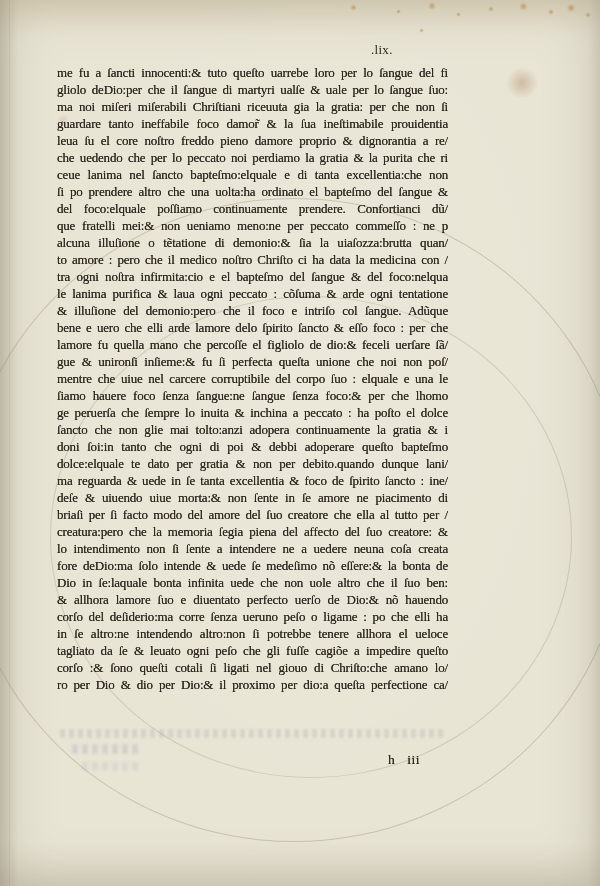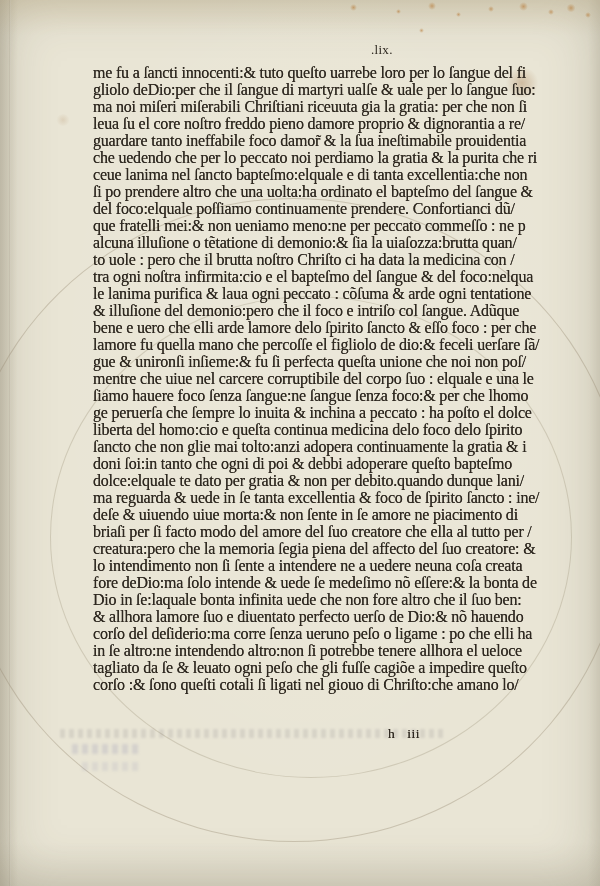--- a/index.html
+++ b/index.html
@@ -59,29 +59,28 @@
   .folio {
     position: absolute; left: 371px; top: 42px;
     font-size: 13px; color: var(--ink, #2e2820);
     letter-spacing: 0.3px;
   }
   .text-block {
     position: absolute; left: 57px; top: 64px; width: 391px;
     color: var(--ink, #2e2820);
   }
   .line {
-    font-size: 16px; line-height: 17px; height: 17px;
+    font-size: 13px; line-height: 17px; height: 17px;
     letter-spacing: -0.2px;
     white-space: nowrap;
     text-align: justify; text-align-last: justify;
     text-shadow: 0 0 0.4px rgba(46,40,32,0.85);
-    margin-left: 36px;
   }
   .signature {
-    position: absolute; left: 388px; top: 726px;
+    position: absolute; left: 388px; top: 752px;
     font-size: 13.5px; color: var(--ink, #2e2820);
     word-spacing: 8px; letter-spacing: 0.5px;
     text-shadow: 0 0 0.4px rgba(46,40,32,0.85);
   }
 </style>
 </head>
 <body>
 
 <div id="stage">
   <div class="paper"></div>
@@ -103,54 +102,54 @@
 
   <span class="blob" style="left:505px;top:68px;width:34px;height:30px"></span>
   <span class="blob" style="left:56px;top:114px;width:14px;height:12px;opacity:.5"></span>
 
   <div class="folio">.lix.</div>
 
   <div class="text-block">
       <div class="line">me fu a ſancti innocenti:&amp; tuto queſto uarrebe loro per lo ſangue del fi</div>
       <div class="line">gliolo deDio:per che il ſangue di martyri ualſe &amp; uale per lo ſangue ſuo:</div>
       <div class="line">ma noi miſeri miſerabili Chriſtiani riceuuta gia la gratia: per che non ſi</div>
+      <div class="line">guardare tanto ineffabile foco damor̃ &amp; la ſua ineſtimabile prouidentia</div>
       <div class="line">leua ſu el core noſtro freddo pieno damore proprio &amp; dignorantia a re/</div>
-      <div class="line">guardare tanto ineffabile foco damor̃ &amp; la ſua ineſtimabile prouidentia</div>
       <div class="line">che uedendo che per lo peccato noi perdiamo la gratia &amp; la purita che ri</div>
       <div class="line">ceue lanima nel ſancto bapteſmo:elquale e di tanta excellentia:che non</div>
       <div class="line">ſi po prendere altro che una uolta:ha ordinato el bapteſmo del ſangue &amp;</div>
       <div class="line">del foco:elquale poſſiamo continuamente prendere. Confortianci dũ/</div>
       <div class="line">que fratelli mei:&amp; non ueniamo meno:ne per peccato commeſſo : ne p</div>
       <div class="line">alcuna illuſione o tẽtatione di demonio:&amp; ſia la uiaſozza:brutta quan/</div>
-      <div class="line">to uole : pero che il brutta noſtro Chriſto ci ha data la medicina con /</div>
+      <div class="line">to amore : pero che il medico noſtro Chriſto ci ha data la medicina con /</div>
       <div class="line">tra ogni noſtra infirmita:cio e el bapteſmo del ſangue &amp; del foco:nelqua</div>
       <div class="line">le lanima purifica &amp; laua ogni peccato : cõſuma &amp; arde ogni tentatione</div>
       <div class="line">&amp; illuſione del demonio:pero che il foco e intriſo col ſangue. Adũque</div>
       <div class="line">bene e uero che elli arde lamore delo ſpirito ſancto &amp; eſſo foco : per che</div>
       <div class="line">lamore fu quella mano che percoſſe el figliolo de dio:&amp; feceli uerſare ſã/</div>
       <div class="line">gue &amp; unironſi inſieme:&amp; fu ſi perfecta queſta unione che noi non poſ/</div>
       <div class="line">mentre che uiue nel carcere corruptibile del corpo ſuo : elquale e una le</div>
       <div class="line">ſiamo hauere foco ſenza ſangue:ne ſangue ſenza foco:&amp; per che lhomo</div>
       <div class="line">ge peruerſa che ſempre lo inuita &amp; inchina a peccato : ha poſto el dolce</div>
-      <div class="line">liberta del homo:cio e queſta continua medicina delo foco delo ſpirito</div>
       <div class="line">ſancto che non glie mai tolto:anzi adopera continuamente la gratia &amp; i</div>
       <div class="line">doni ſoi:in tanto che ogni di poi &amp; debbi adoperare queſto bapteſmo</div>
       <div class="line">dolce:elquale te dato per gratia &amp; non per debito.quando dunque lani/</div>
       <div class="line">ma reguarda &amp; uede in ſe tanta excellentia &amp; foco de ſpirito ſancto : ine/</div>
       <div class="line">deſe &amp; uiuendo uiue morta:&amp; non ſente in ſe amore ne piacimento di</div>
       <div class="line">briaſi per ſi facto modo del amore del ſuo creatore che ella al tutto per /</div>
       <div class="line">creatura:pero che la memoria ſegia piena del affecto del ſuo creatore: &amp;</div>
       <div class="line">lo intendimento non ſi ſente a intendere ne a uedere neuna coſa creata</div>
       <div class="line">fore deDio:ma ſolo intende &amp; uede ſe medeſimo nõ eſſere:&amp; la bonta de</div>
-      <div class="line">Dio in ſe:laquale bonta infinita uede che non fore altro che il ſuo ben:</div>
+      <div class="line">Dio in ſe:laquale bonta infinita uede che non uole altro che il ſuo ben:</div>
       <div class="line">&amp; allhora lamore ſuo e diuentato perfecto uerſo de Dio:&amp; nõ hauendo</div>
       <div class="line">corſo del deſiderio:ma corre ſenza ueruno peſo o ligame : po che elli ha</div>
       <div class="line">in ſe altro:ne intendendo altro:non ſi potrebbe tenere allhora el ueloce</div>
       <div class="line">tagliato da ſe &amp; leuato ogni peſo che gli fuſſe cagiõe a impedire queſto</div>
       <div class="line">corſo :&amp; ſono queſti cotali ſi ligati nel giouo di Chriſto:che amano lo/</div>
+      <div class="line">ro per Dio &amp; dio per Dio:&amp; il proximo per dio:a queſta perfectione ca/</div>
     </div>
 
   <div class="showthrough" style="left:60px;top:729px;width:386px;height:9px"></div>
   <div class="smudge" style="left:72px;top:744px;width:66px;height:10px"></div>
   <div class="smudge" style="left:82px;top:762px;width:58px;height:9px;opacity:.4"></div>
 
   <div class="signature">h iii</div>
 </div>
 
 </body></html>

